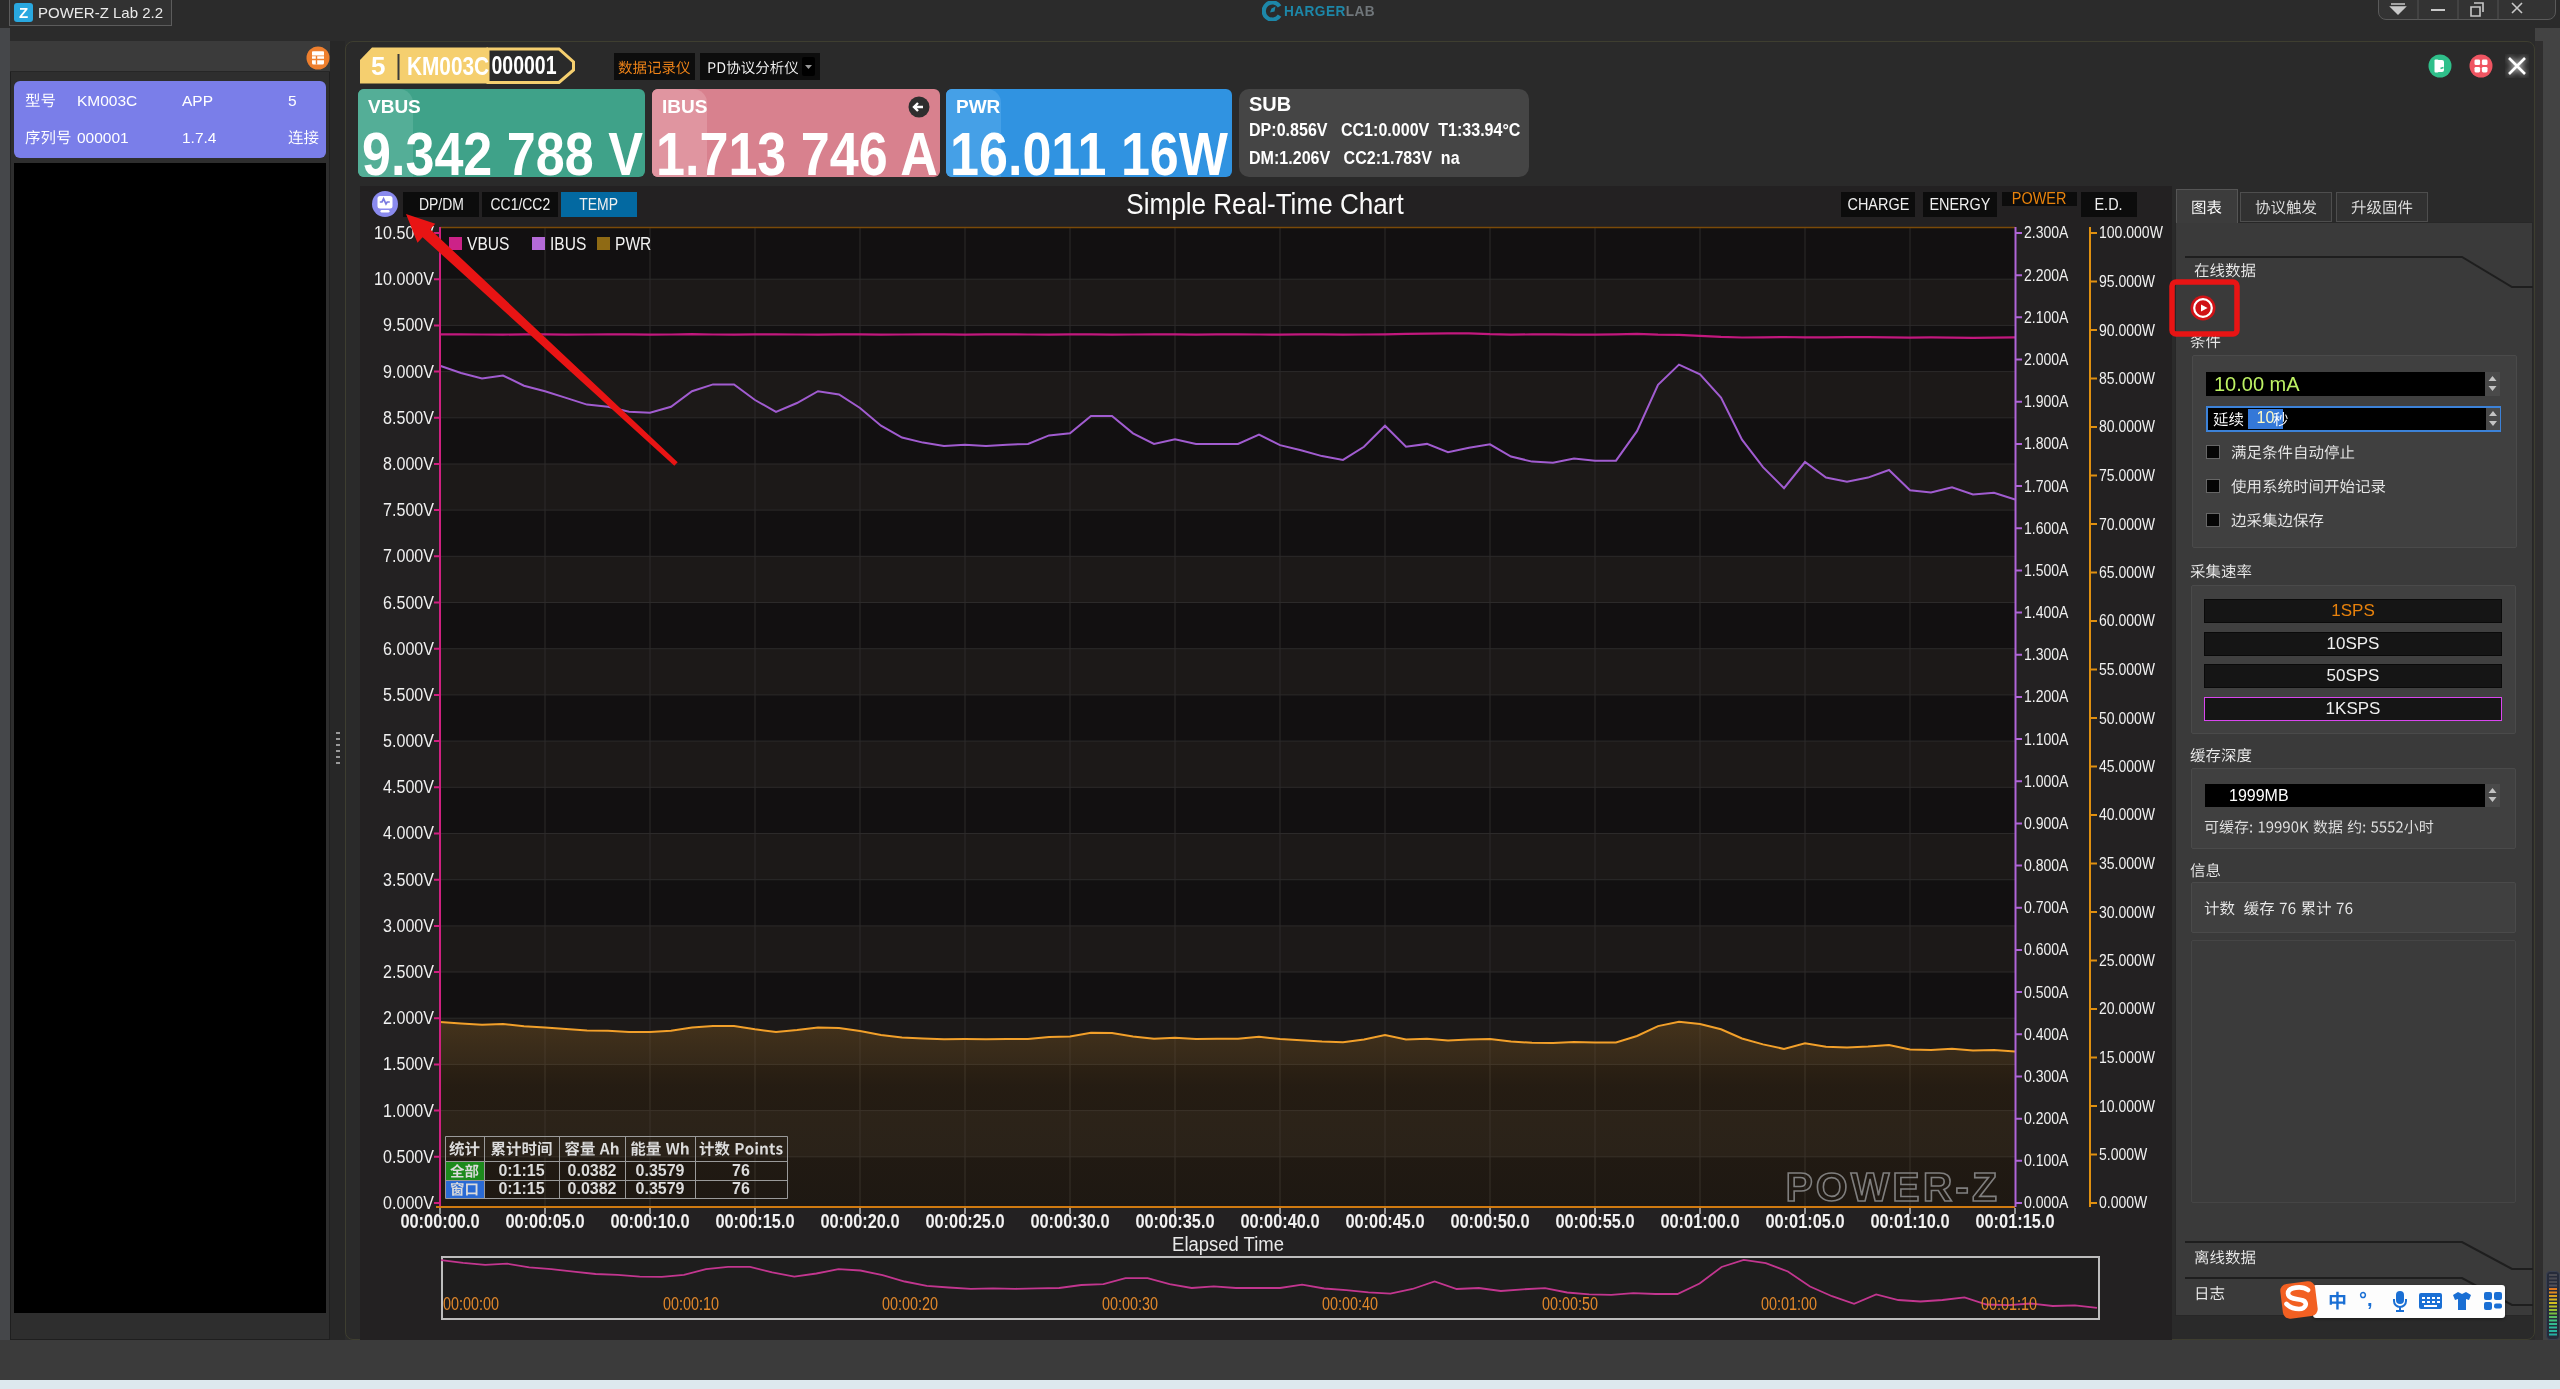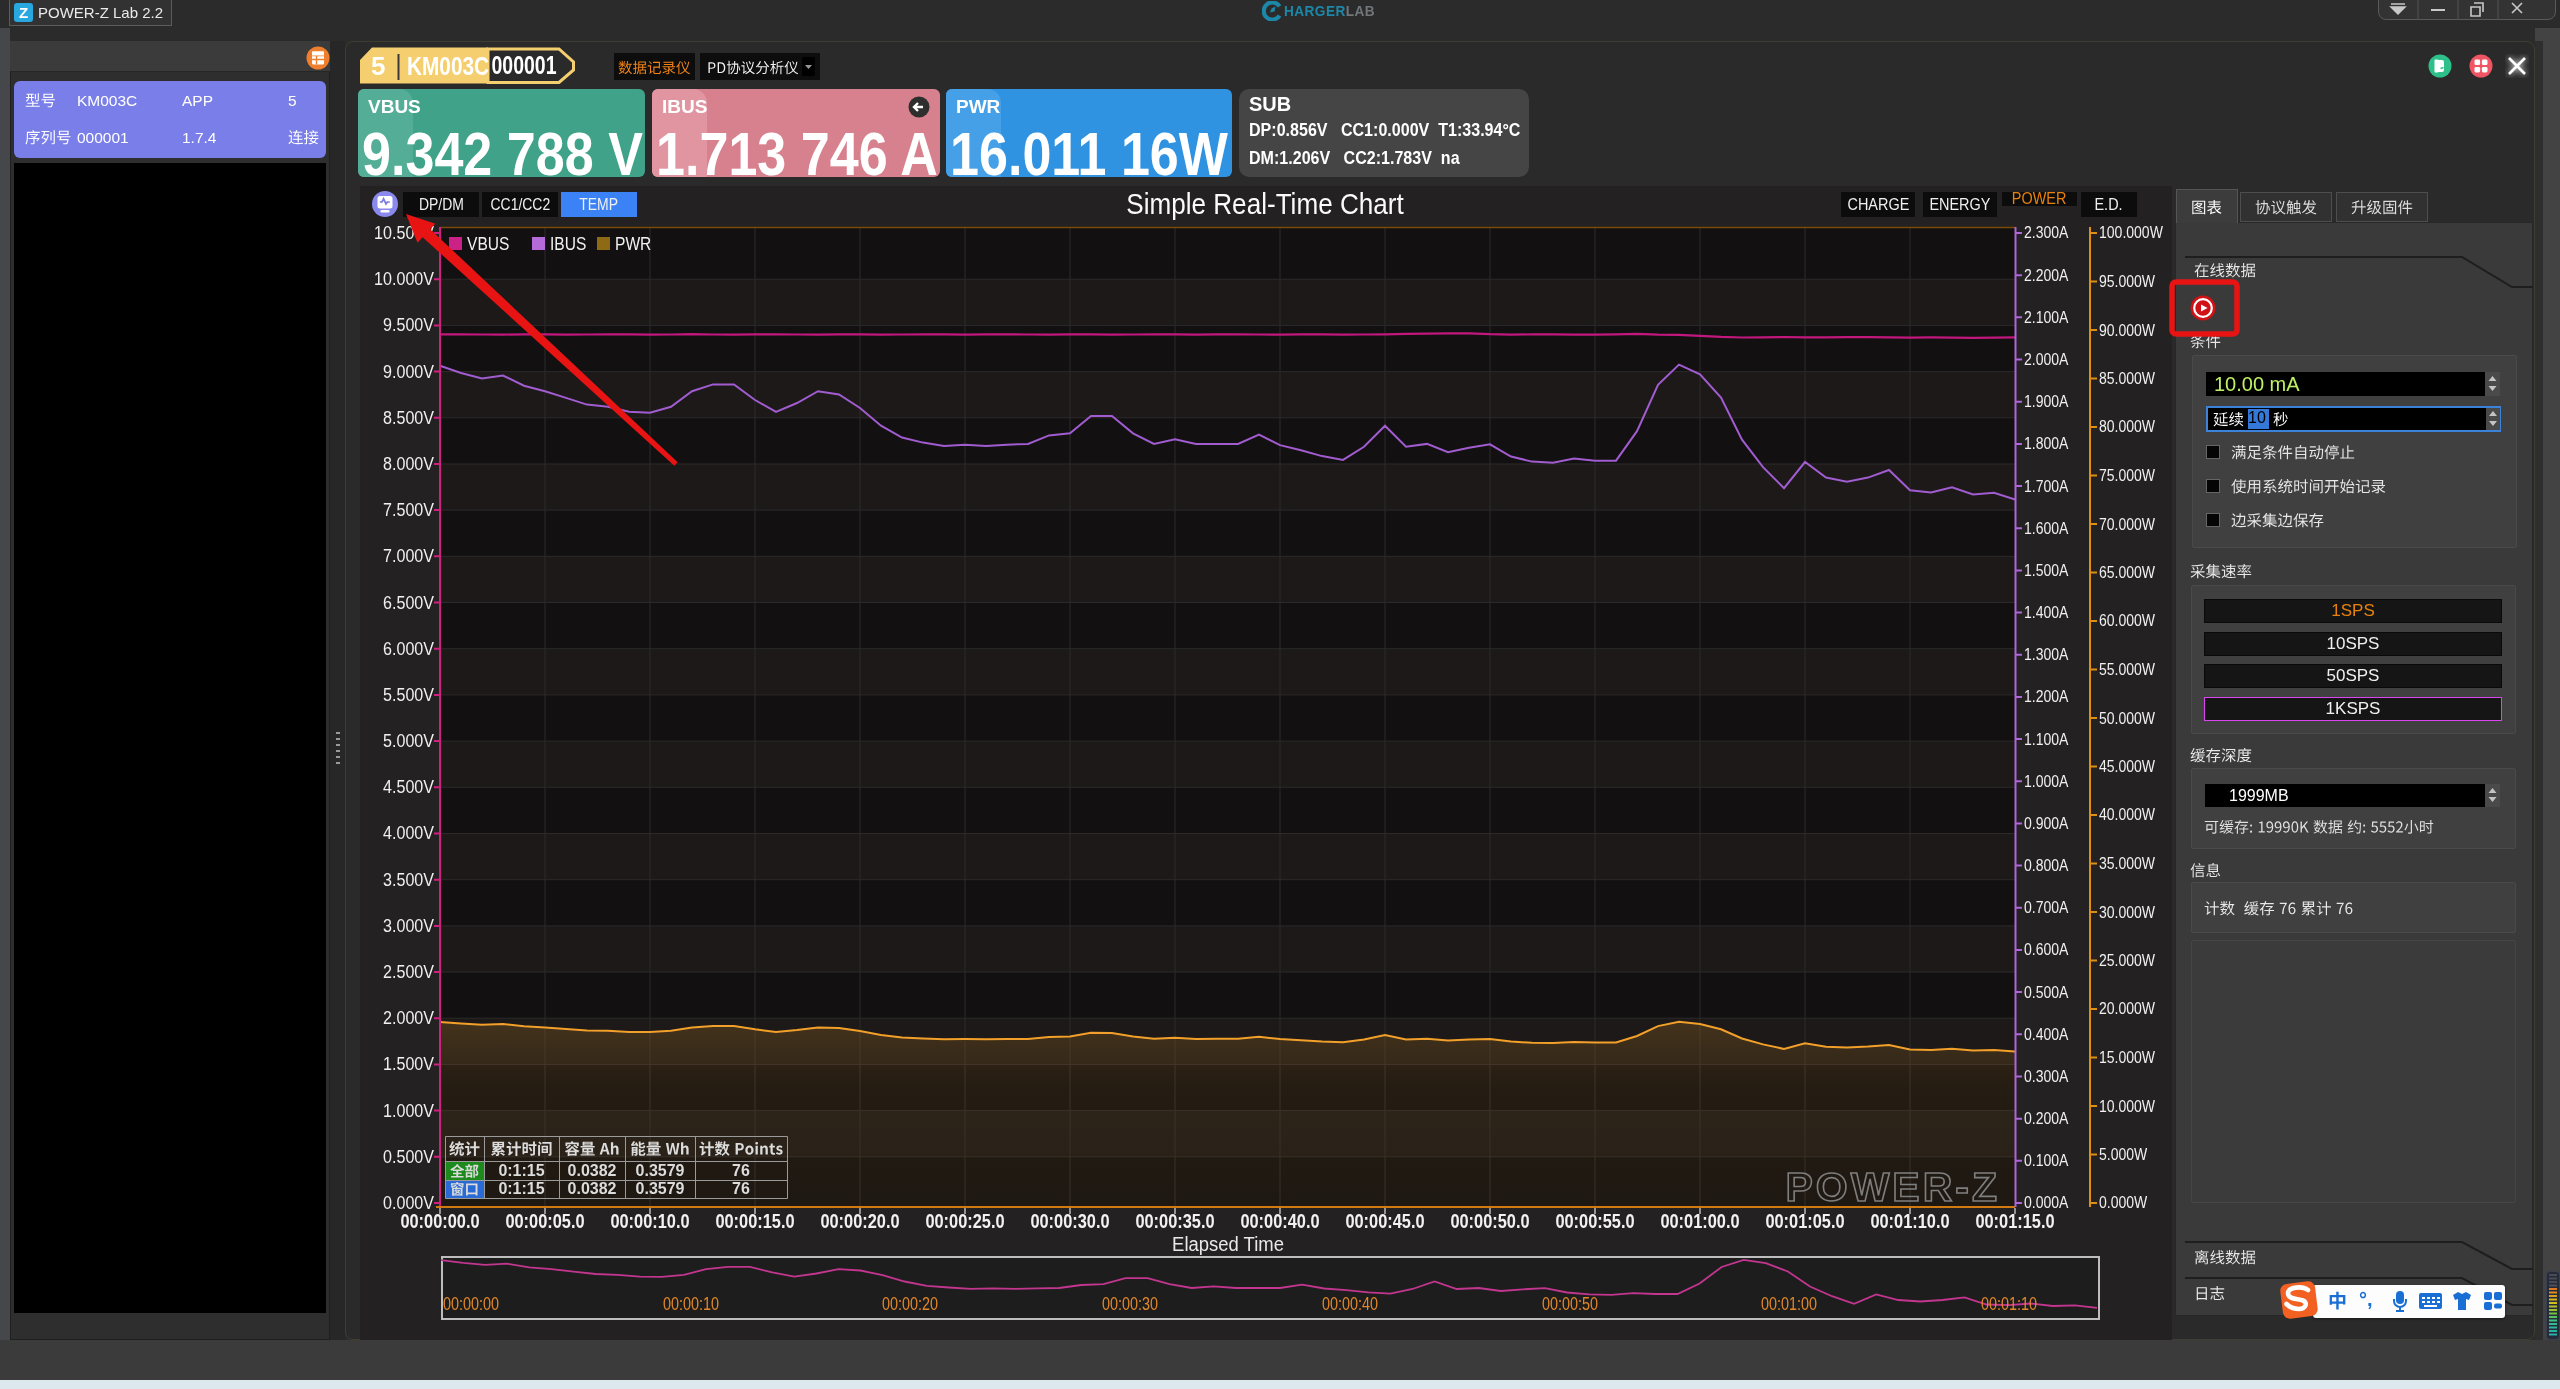--- a/index.html
+++ b/index.html
@@ -554,21 +554,21 @@
     <rect x="-7.5" y="-8" width="15" height="12.5" rx="2.5" fill="#fff"></rect>
     <path d="M-5.2,-2 h2.2 l1.6,-3.2 l2.4,5.2 l1.2,-2 h2.6" stroke="#7a7ae0" stroke-width="1.7" fill="none"></path>
     <rect x="-4.5" y="6" width="9" height="2.4" rx="1.2" fill="#fff"></rect>
   </svg>
 <div class="abs cn" style="left:403px;top:192px;width:76px;height:25px;background:#0c0c0c;color:#f0f0f0;font-size:17px">
     <span style="transform:scale(0.82,1)">DP/DM</span>
   </div>
 <div class="abs cn" style="left:482px;top:192px;width:76px;height:25px;background:#0c0c0c;color:#f0f0f0;font-size:17px">
     <span style="transform:scale(0.82,1)">CC1/CC2</span>
   </div>
-<div class="abs cn" style="left:561px;top:192px;width:76px;height:25px;background:#3b82f6;color:#f0f0f0;font-size:17px">
+<div class="abs cn" style="left:561px;top:192px;width:76px;height:25px;background:#0369a1;color:#f0f0f0;font-size:17px">
     <span style="transform:scale(0.82,1)">TEMP</span>
   </div>
 <div class="abs cn" style="left:1080px;top:186px;width:370px;height:36px;color:#fafafa;font-size:30px;transform:scale(0.87,1)">Simple Real-Time Chart</div>
 <div class="abs cn" style="left:1841px;top:192px;width:74px;height:25px;background:#0c0c0c;color:#f0f0f0;font-size:17px">
     <span style="transform:scale(0.85,1)">CHARGE</span>
   </div>
 <div class="abs cn" style="left:1923px;top:192px;width:74px;height:25px;background:#0c0c0c;color:#f0f0f0;font-size:17px">
     <span style="transform:scale(0.85,1)">ENERGY</span>
   </div>
 <div class="abs cn" style="left:2002px;top:192px;width:75px;height:14px;background:#0c0c0c;color:#e8820c;font-size:17px">
@@ -792,21 +792,21 @@
       <g transform="translate(0,17.1)">
         <g transform="translate(0.0,0) scale(0.01550,-0.01550)">
           <path d="M435 560V122H949V191H724V444H941V512H724V724C802 738 874 756 933 776L876 835C767 794 567 760 395 741C404 724 414 697 416 679C491 687 572 698 650 711V191H505V560ZM93 395C93 403 107 412 120 420H280C266 328 244 249 214 183C182 226 157 279 137 345L77 322C104 236 138 170 180 118C140 52 90 2 32 -34C49 -44 77 -70 88 -87C143 -51 191 -1 232 63C341 -31 488 -54 669 -54H937C942 -33 955 1 968 19C914 17 712 17 671 17C506 17 367 37 267 125C311 218 343 334 360 478L315 490L302 488H186C237 563 290 658 338 757L291 787L268 777H50V709H237C196 621 145 539 127 515C106 484 81 459 63 455C73 440 87 409 93 395Z"></path>
         </g>
         <g transform="translate(15.5,0) scale(0.01550,-0.01550)">
           <path d="M474 452C518 426 571 388 597 359L633 401C607 429 553 466 509 489ZM401 361C448 335 503 293 529 264L566 307C538 336 483 375 437 400ZM689 105C768 51 863 -29 908 -82L957 -35C910 17 813 94 735 146ZM43 58 60 -12C145 20 256 63 361 103L349 165C235 124 120 82 43 58ZM401 593V528H851C837 485 821 441 807 410L867 394C890 442 916 517 937 584L889 596L877 593H693V683H885V747H693V840H619V747H438V683H619V593ZM648 489V370C648 333 646 292 636 251H380V185H613C576 109 504 34 361 -26C375 -40 396 -65 405 -82C576 -8 655 88 690 185H939V251H708C716 291 718 331 718 368V489ZM61 423C75 430 98 436 215 451C173 386 135 334 118 314C88 276 66 250 46 246C53 229 64 196 68 182C87 196 120 207 354 271C352 285 350 314 350 334L176 291C246 380 315 487 372 594L313 628C296 590 275 552 254 516L135 504C194 591 253 701 296 808L231 838C190 717 118 586 95 552C73 518 56 494 38 490C46 471 57 437 61 423Z"></path>
         </g>
       </g>
     </g>
   </svg>
-<div class="abs" style="left:2248px;top:409px;width:21px;height:20px;background:#3478d8;color:#000000;font-size:16px;text-align:left">10</div>
+<div class="abs" style="left:2248px;top:409px;width:35px;height:20px;background:#3478d8;color:#fef9c3;font-size:16px;text-align:center">10</div>
 <svg class="abs" style="left:2273px;top:408px" width="17" height="23">
     <g fill="#fff">
       <g transform="translate(0,17.1)">
         <g transform="translate(0.0,0) scale(0.01550,-0.01550)">
           <path d="M493 670C478 561 452 445 416 368C433 362 465 347 479 337C515 418 545 540 563 657ZM775 662C822 576 869 462 887 387L955 412C936 487 889 598 839 684ZM839 351C766 154 609 41 360 -11C376 -28 393 -57 401 -77C664 -14 830 112 909 329ZM633 840V221H705V840ZM372 826C297 793 165 763 53 745C61 729 71 704 74 687C117 693 164 700 210 709V558H43V488H201C161 373 93 243 30 172C42 154 60 124 68 103C118 164 170 263 210 363V-78H284V385C317 336 355 274 371 242L416 301C397 328 311 439 284 468V488H425V558H284V725C333 737 380 751 418 766Z"></path>
         </g>
       </g>
     </g>
   </svg>
 <svg class="abs" style="left:2486px;top:408px" width="14" height="22">

